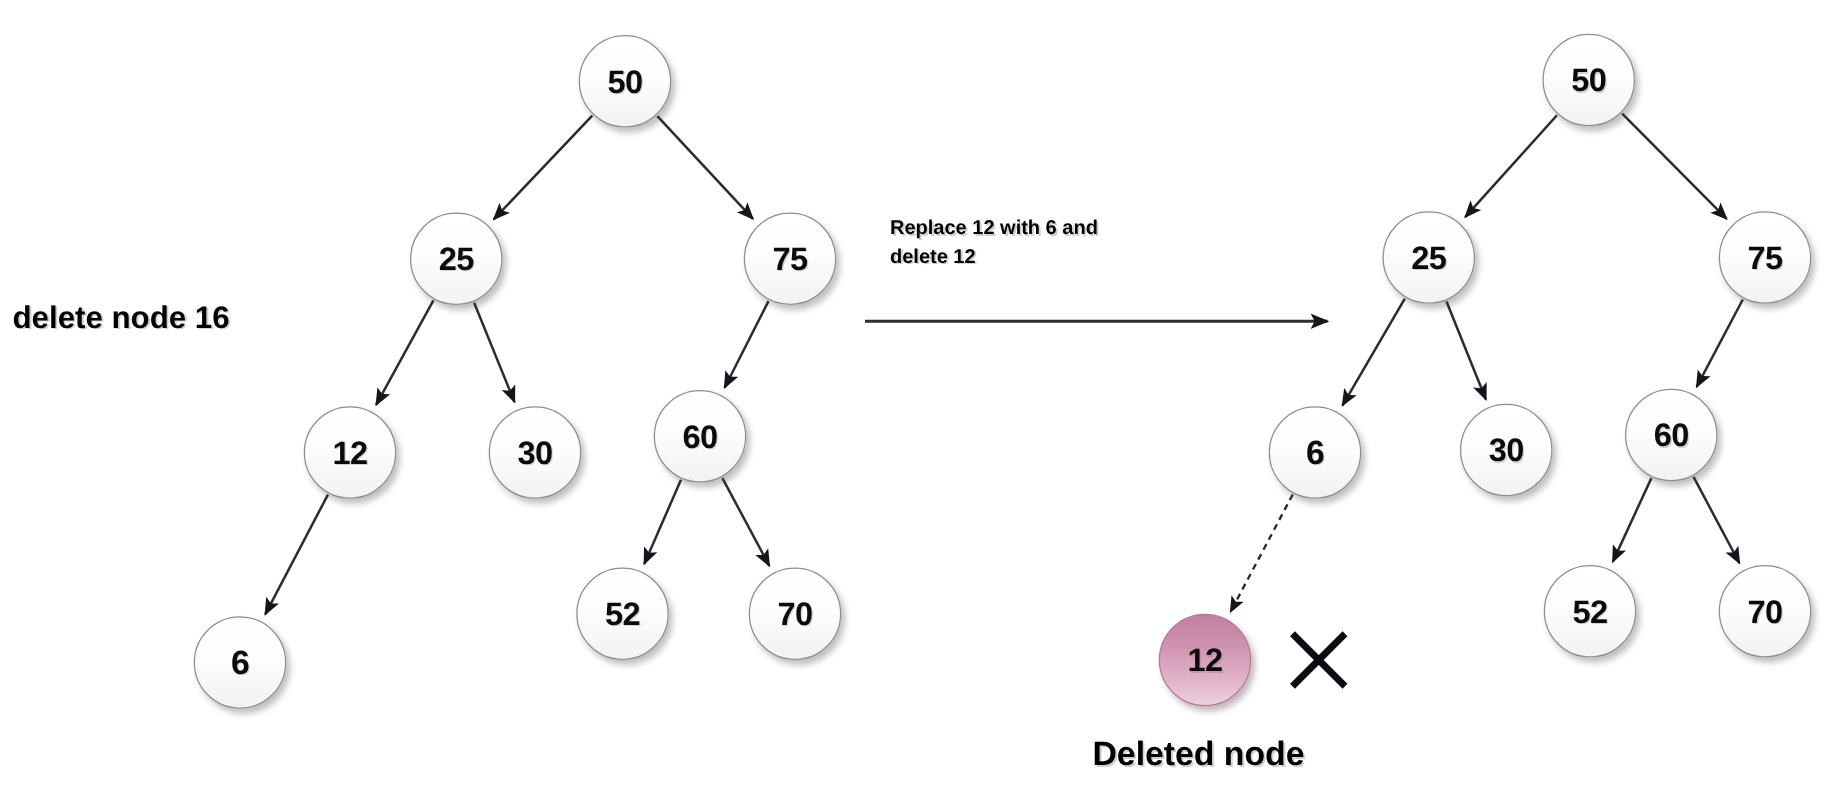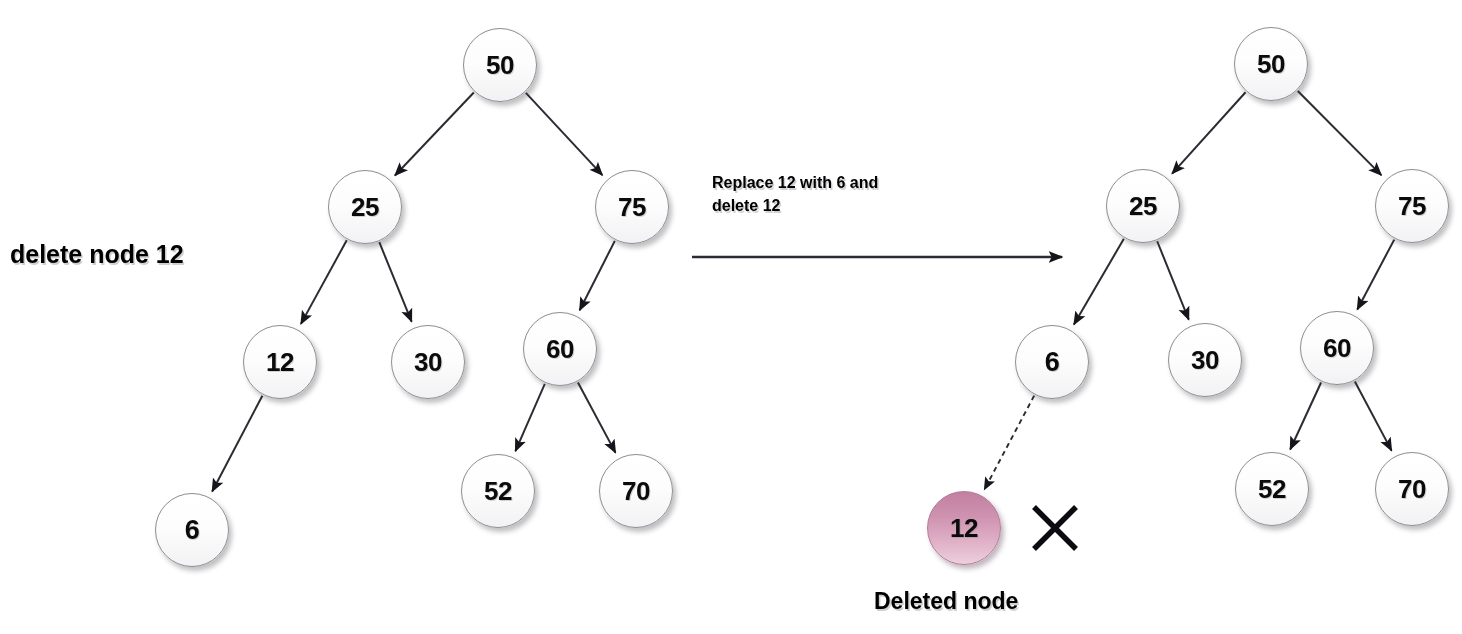--- a/index.html
+++ b/index.html
@@ -156,20 +156,20 @@
         <span>52</span>
       </div>
       <div class="node" style="left: 1375px; top: 452px; width: 74px; height: 74px; font-size: 26px;">
         <span>70</span>
       </div>
       <div class="node deleted" style="left: 927px; top: 491px; width: 74px; height: 74px; font-size: 26px;">
         <span>12</span>
       </div>
     </div>
 
-  <div class="label" style="left:10px; top:240px; font-size:25px;">delete node 12</div>
+  <div class="label" style="left:10px; top:240px; font-size:25px;">delete node 16</div>
 
   <div class="label" style="left:712px; top:172px; font-size:16px; line-height:1.42; width:350px;">Replace 12 with 6 and
 delete 12</div>
 
-  <div class="label" style="left:874px; top:588px; font-size:23px;">Deleted node</div>
+  <div class="label" style="left:874px; top:588px; font-size:27px;">Deleted node</div>
 
 </div>
 
 </body></html>

